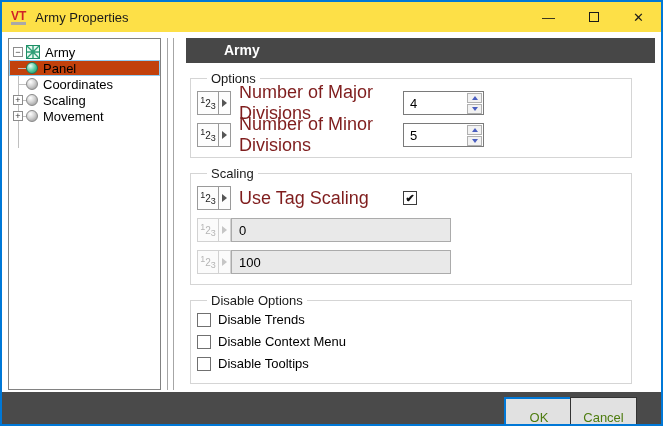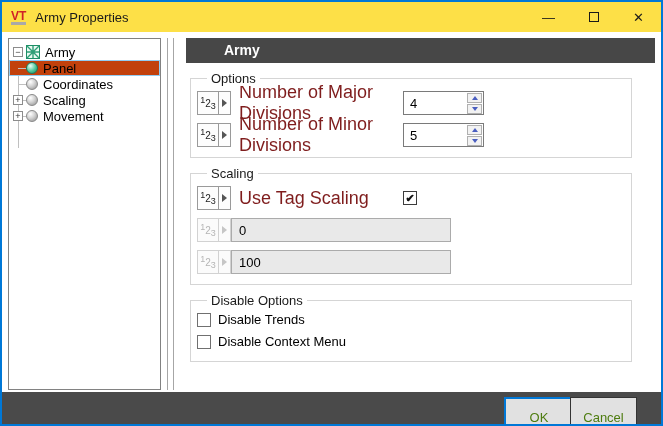--- a/index.html
+++ b/index.html
@@ -271,20 +271,24 @@
       <span class="group-title">Disable Options</span>
 
       <div class="cbrow">
         <span class="cb empty"></span>
         <span class="cblabel">Disable Trends</span>
       </div>
       <div class="cbrow">
         <span class="cb empty"></span>
         <span class="cblabel">Disable Context Menu</span>
       </div>
+      <div class="cbrow">
+        <span class="cb empty"></span>
+        <span class="cblabel">Disable Tooltips</span>
+      </div>
     </div>
   </div>
 
   <div class="footer">
     <div class="btn btn-ok">OK</div>
     <div class="btn btn-cancel">Cancel</div>
   </div>
 
 </div>
 

